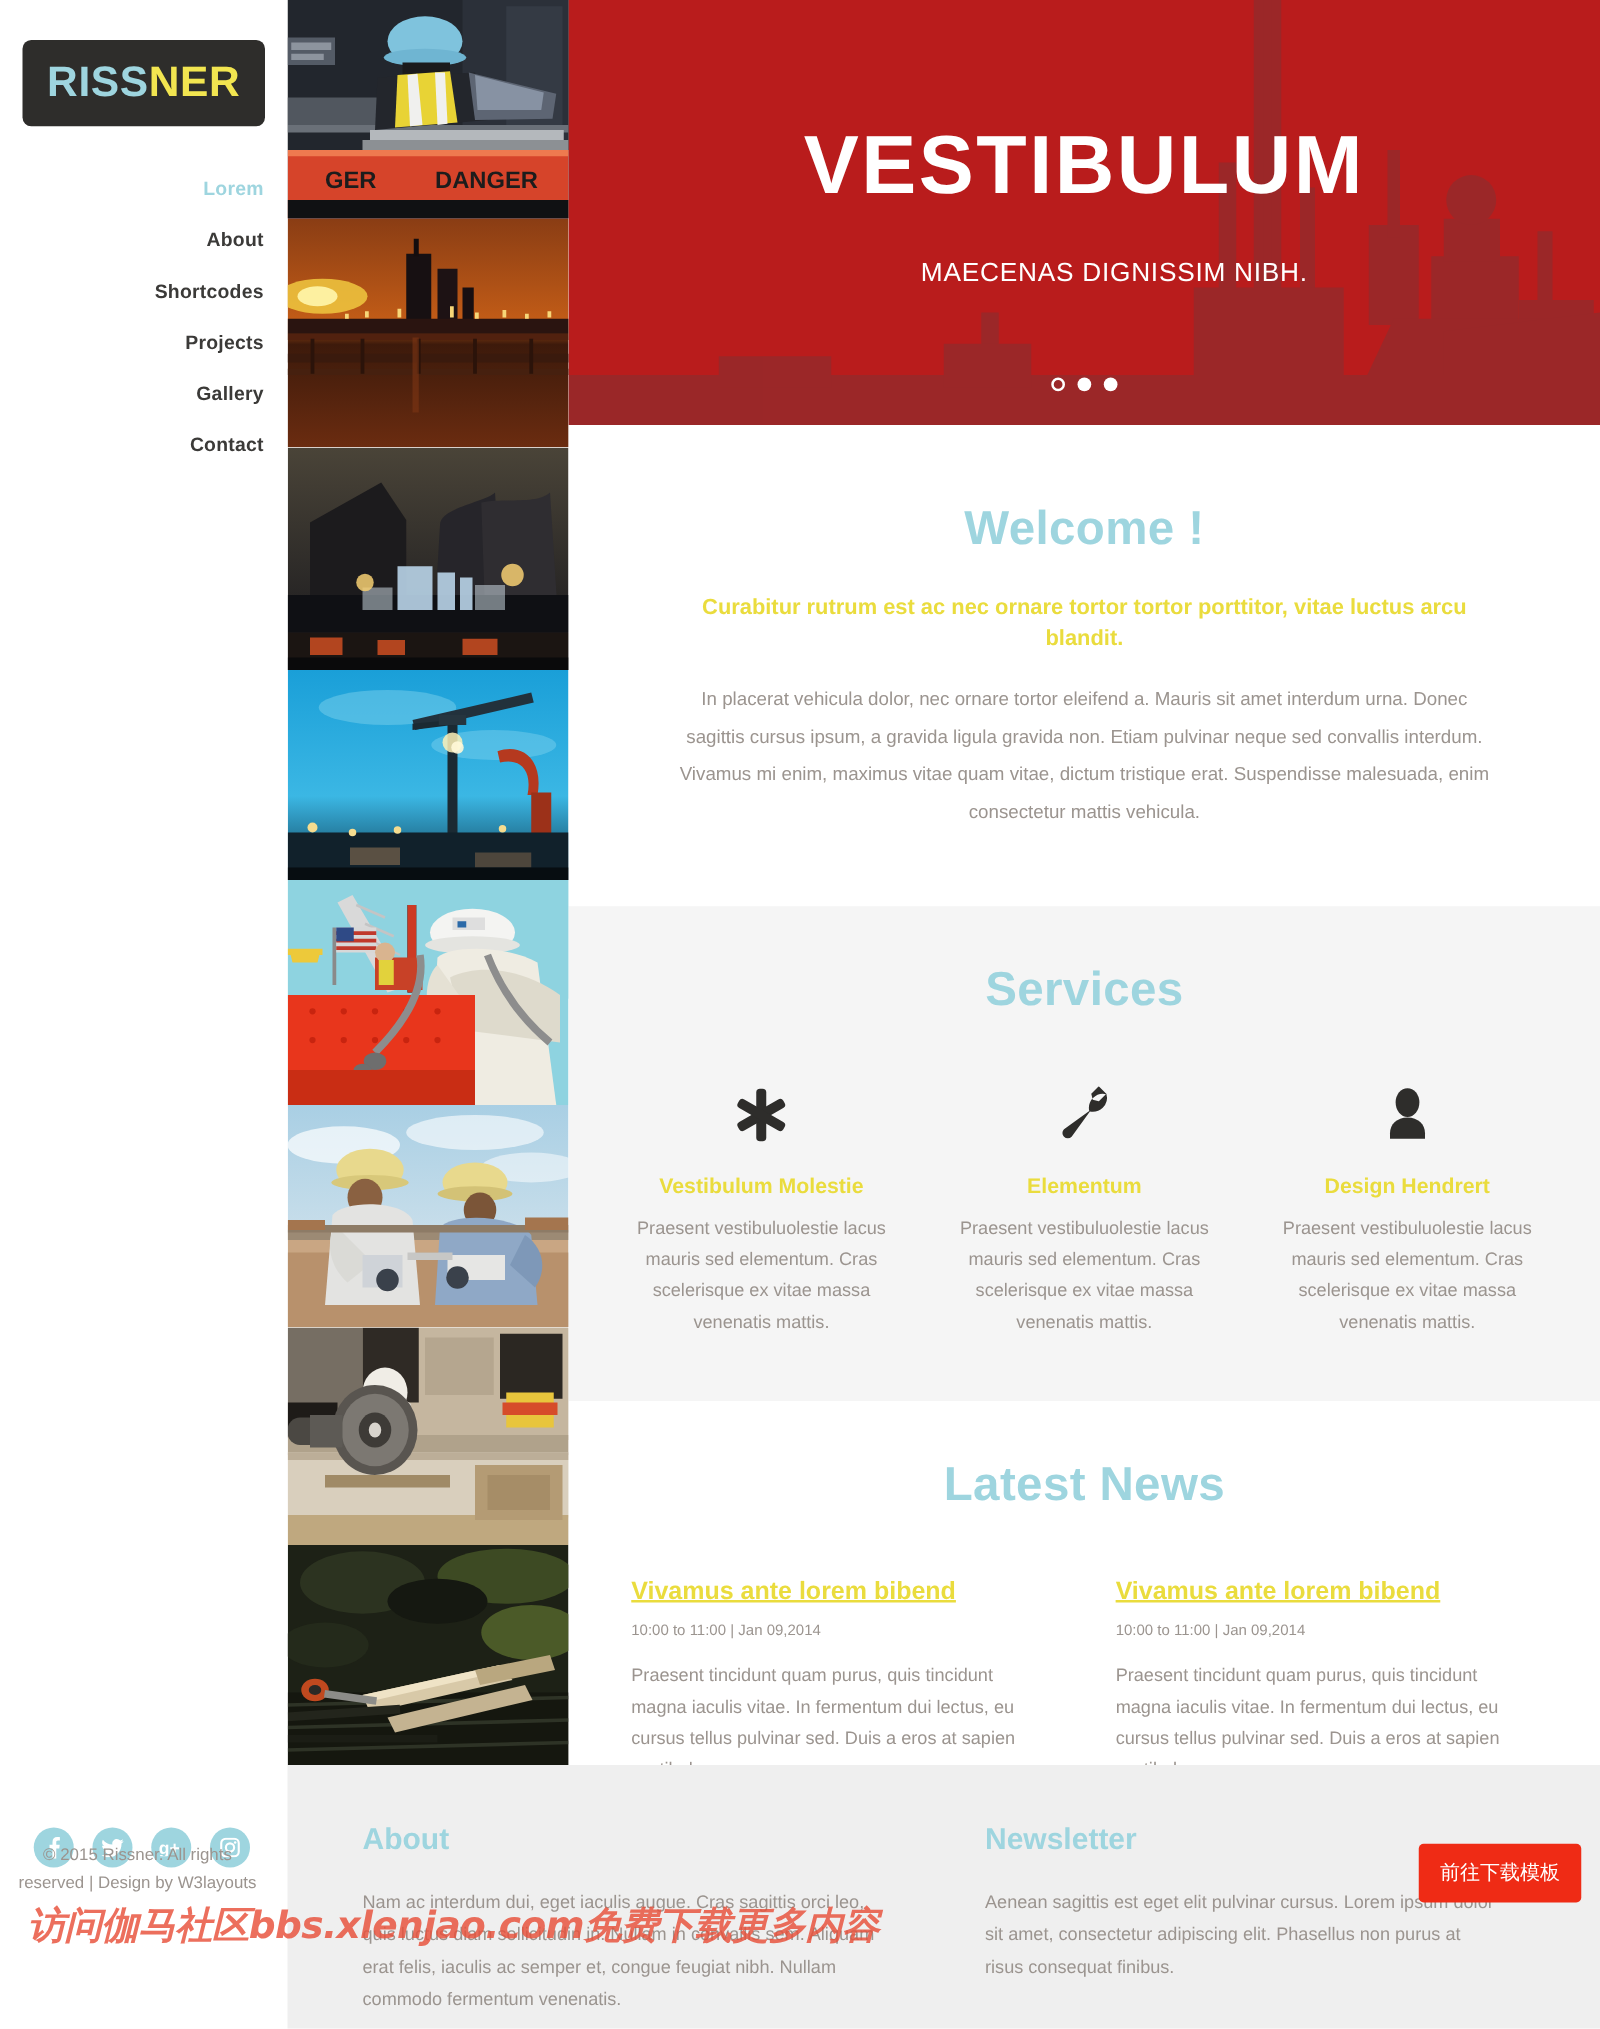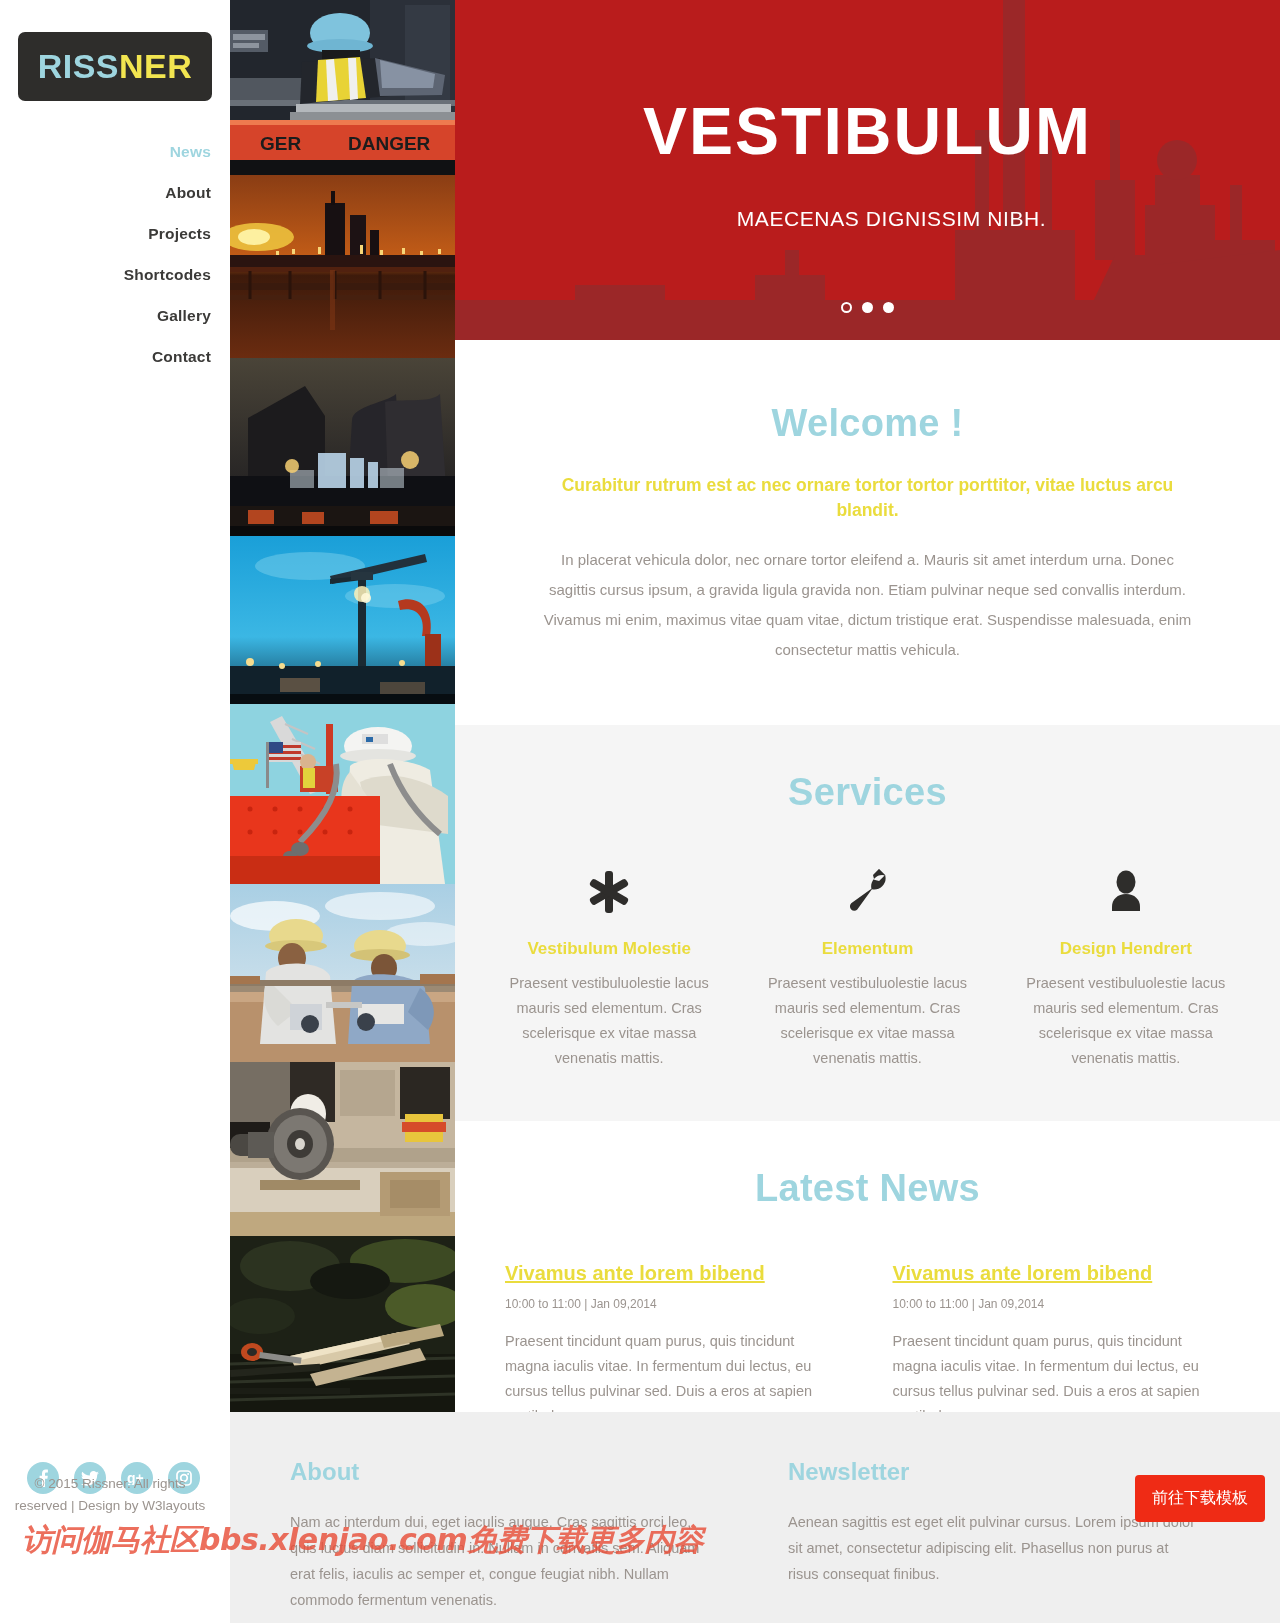--- a/index.html
+++ b/index.html
@@ -149,24 +149,24 @@
 
 <div class="page">
 
   <div class="sidebar">
 
     <div class="logo-box">
       <div class="logo-text"><span class="logo-a">RISS</span><span class="logo-b">NER</span></div>
     </div>
 
     <nav class="nav">
-      <a class="nav-item active" href="#">News</a>
+      <a class="nav-item active" href="#">Lorem</a>
       <a class="nav-item" href="#">About</a>
+      <a class="nav-item" href="#">Shortcodes</a>
       <a class="nav-item" href="#">Projects</a>
-      <a class="nav-item" href="#">Shortcodes</a>
       <a class="nav-item" href="#">Gallery</a>
       <a class="nav-item" href="#">Contact</a>
     </nav>
 
     <div class="social-row">
       <div class="social">
         <svg width="9" height="18" viewBox="0 0 9 18">
             <path fill="#fff" d="M6 18V9.8h2.4l.4-3H6V4.9c0-.9.2-1.5 1.5-1.5H8.9V.7C8.6.7 7.7.6 6.7.6 4.5.6 3 1.9 3 4.5v2.3H.6v3H3V18H6z"></path>
           </svg>
       </div>

